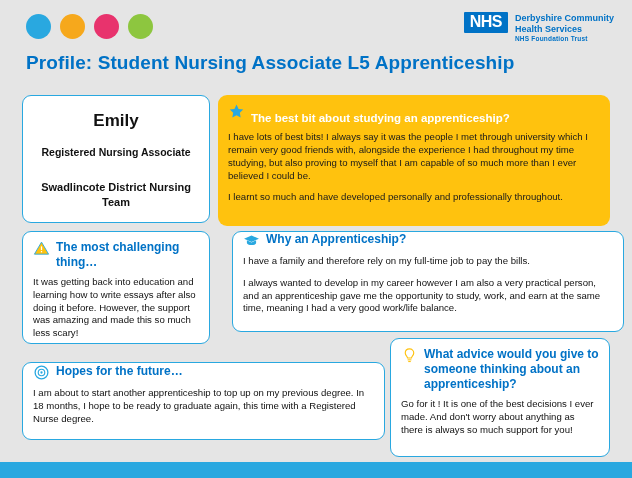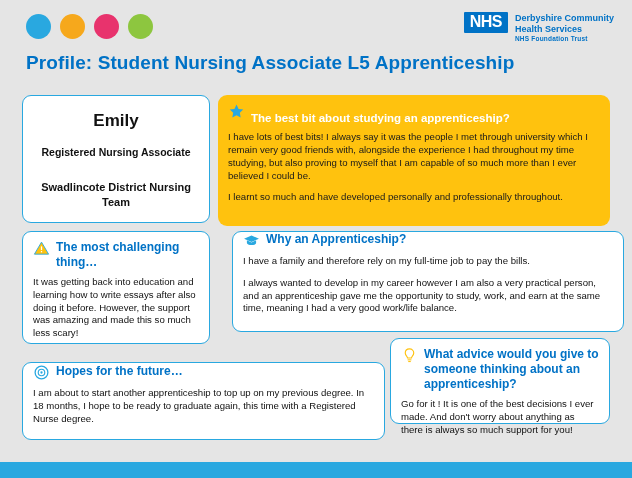--- a/index.html
+++ b/index.html
@@ -189,21 +189,21 @@
     top: 362px;
     width: 363px;
     height: 78px;
     padding: 1px 10px;
   }
   
   #advice {
     left: 390px;
     top: 338px;
     width: 220px;
-    height: 86px;
+    height: 119px;
     padding: 8px 10px;
   }
   
   .bottom-bar {
     position: absolute;
     left: 0;
     bottom: 0;
     width: 632px;
     height: 16px;
     background: #29a8e0;

